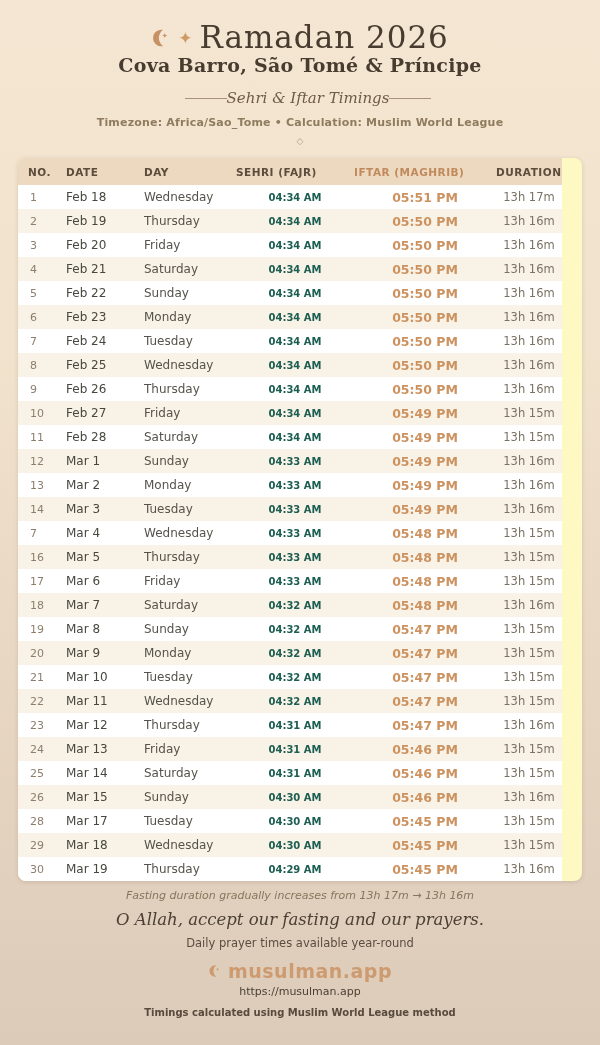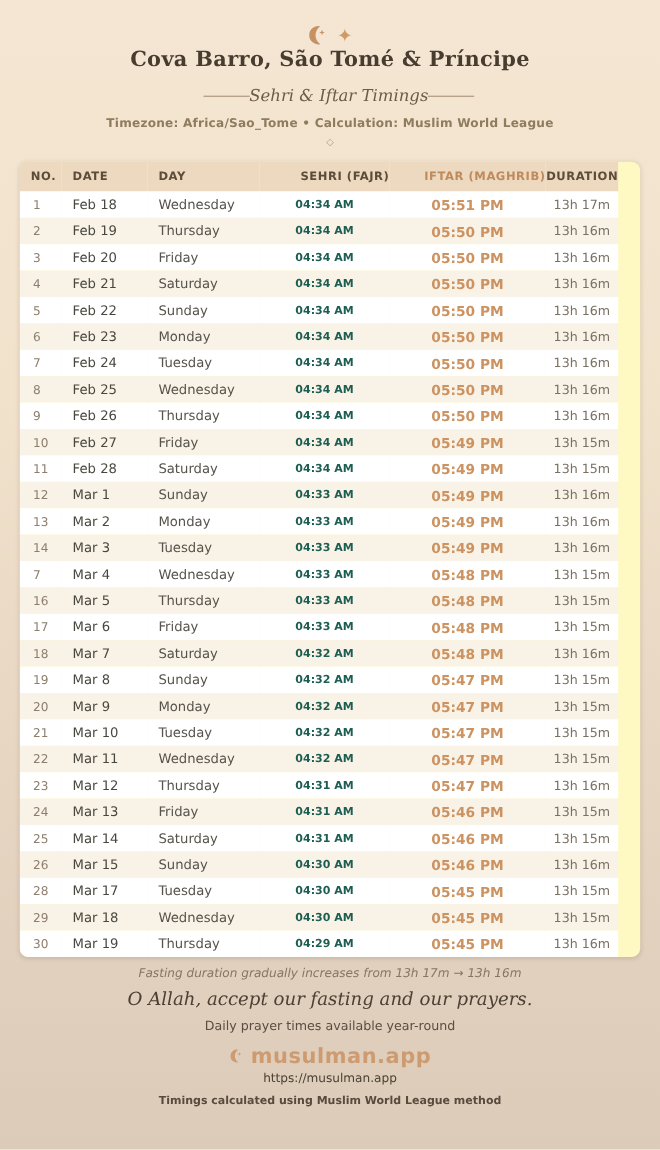--- a/index.html
+++ b/index.html
@@ -32,21 +32,21 @@
     box-shadow:0 1px 4px rgba(100,80,60,.18);
     background:#fef9c3;
   }
   table { width:544px; border-collapse:collapse; table-layout:fixed; }
   col.c1{width:38px;} col.c2{width:78px;} col.c3{width:102px;}
   col.c4{width:118px;} col.c5{width:142px;} col.c6{width:66px;}
   thead th {
     background:#ecd9bf; height:27px; font-size:10.5px; letter-spacing:.5px;
     color:#5d4c3b; font-weight:bold; text-align:left; padding-left:10px;
   }
-  thead th.center { text-align:right; padding-left:0; }
+  thead th.center { text-align:left; padding-left:0; }
   thead th.iftar-h { color:#c08a5c; }
   tbody td { height:24px; font-size:12px; vertical-align:middle; }
   tbody tr:nth-child(even) { background:#f9f2e6; }
   tbody tr:nth-child(odd) { background:#ffffff; }
   td.c-no { color:#8d7e6d; font-size:11px; padding-left:12px; }
   td.c-date { color:#48473f; padding-left:10px; }
   td.c-day { color:#55534b; padding-left:10px; }
   td.c-sehri { color:#1d5e53; font-weight:bold; text-align:center; font-size:10px; }
   td.c-iftar { color:#cc9260; font-weight:bold; text-align:center; font-size:12.5px; }
   td.c-duration { color:#7a7163; text-align:center; font-size:11.5px; }
@@ -67,20 +67,21 @@
 
 <div class="page">
 
   <div class="hdr">
     <div class="title-row">
       <svg class="crescent-svg" viewBox="0 0 24 24">
         <path d="M14.5 2.2 A 10 10 0 1 0 14.5 21.8 A 12 12 0 0 1 14.5 2.2 Z" fill="#c79164"></path>
         <path d="M16.5 6 L17.3 8.2 L19.5 9 L17.3 9.8 L16.5 12 L15.7 9.8 L13.5 9 L15.7 8.2 Z" fill="#c79164"></path>
       </svg>
       <span class="sparkle">✦</span>
+      <h1 class="title">Ramadan 2026</h1>
     </div>
     <div class="location">Cova Barro, São Tomé &amp; Príncipe</div>
     <div class="subtitle-row">
       <span class="rule"></span>
       <span class="subtitle">Sehri &amp; Iftar Timings</span>
       <span class="rule"></span>
     </div>
     <div class="meta">Timezone: Africa/Sao_Tome • Calculation: Muslim World League</div>
     <div class="ornament">◇</div>
   </div>

